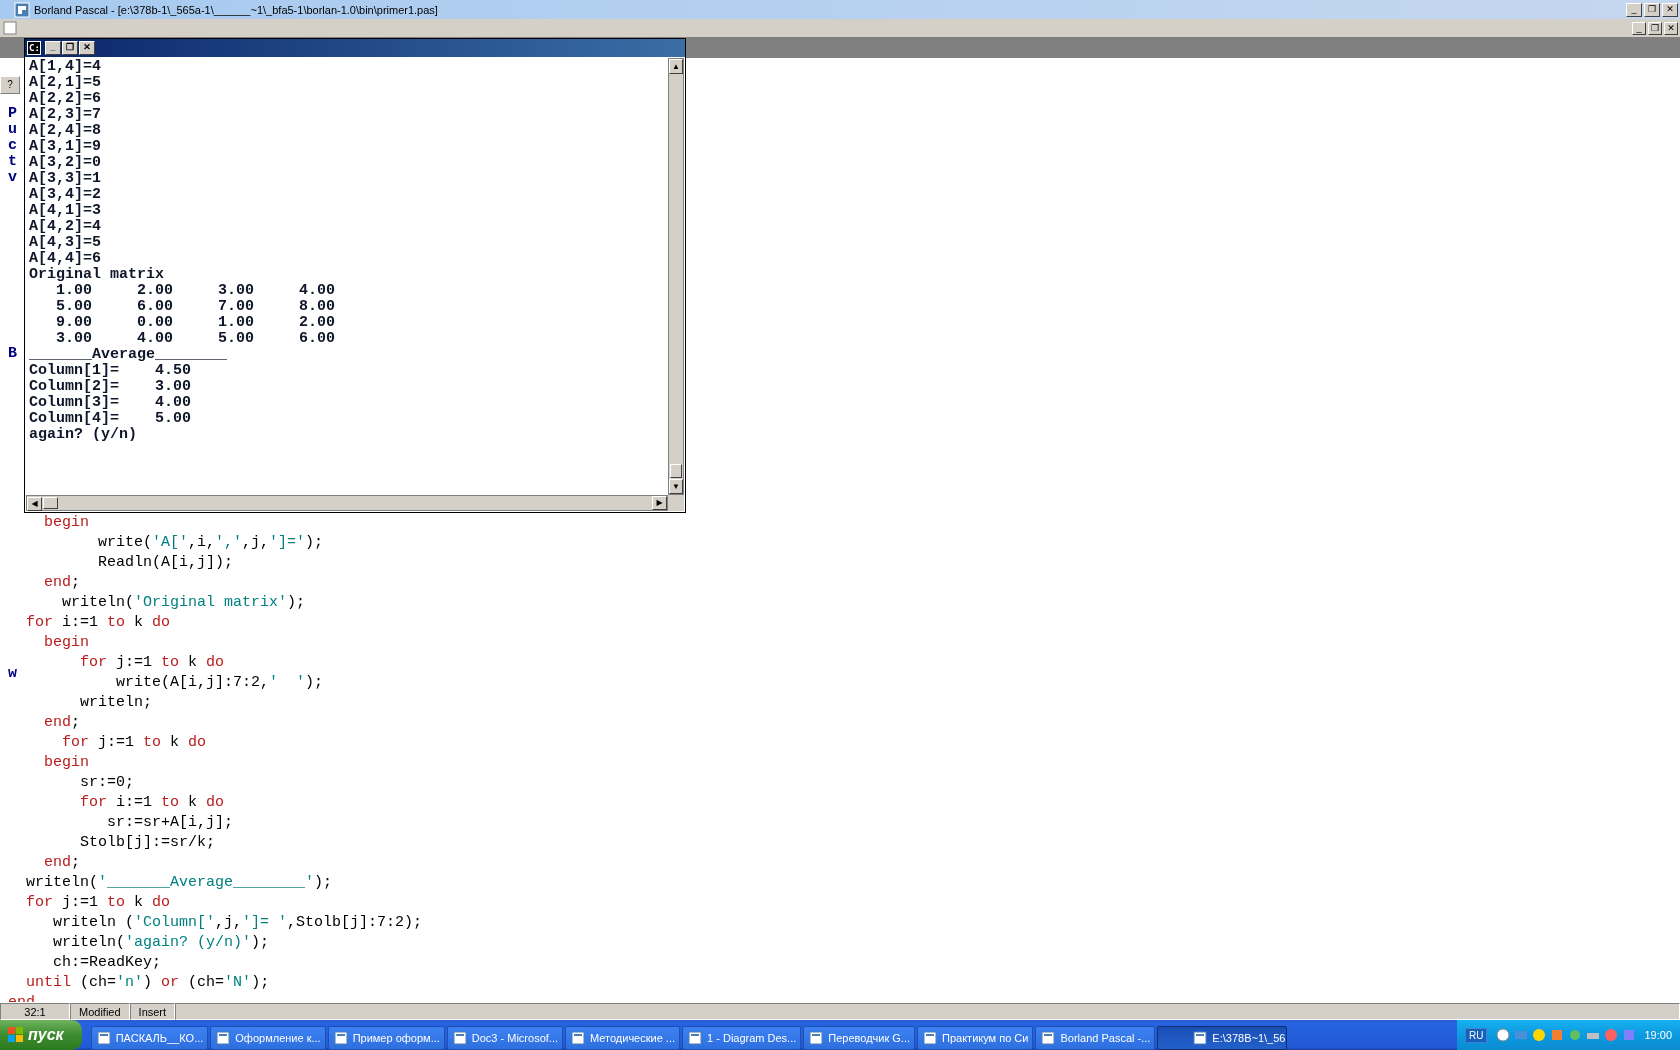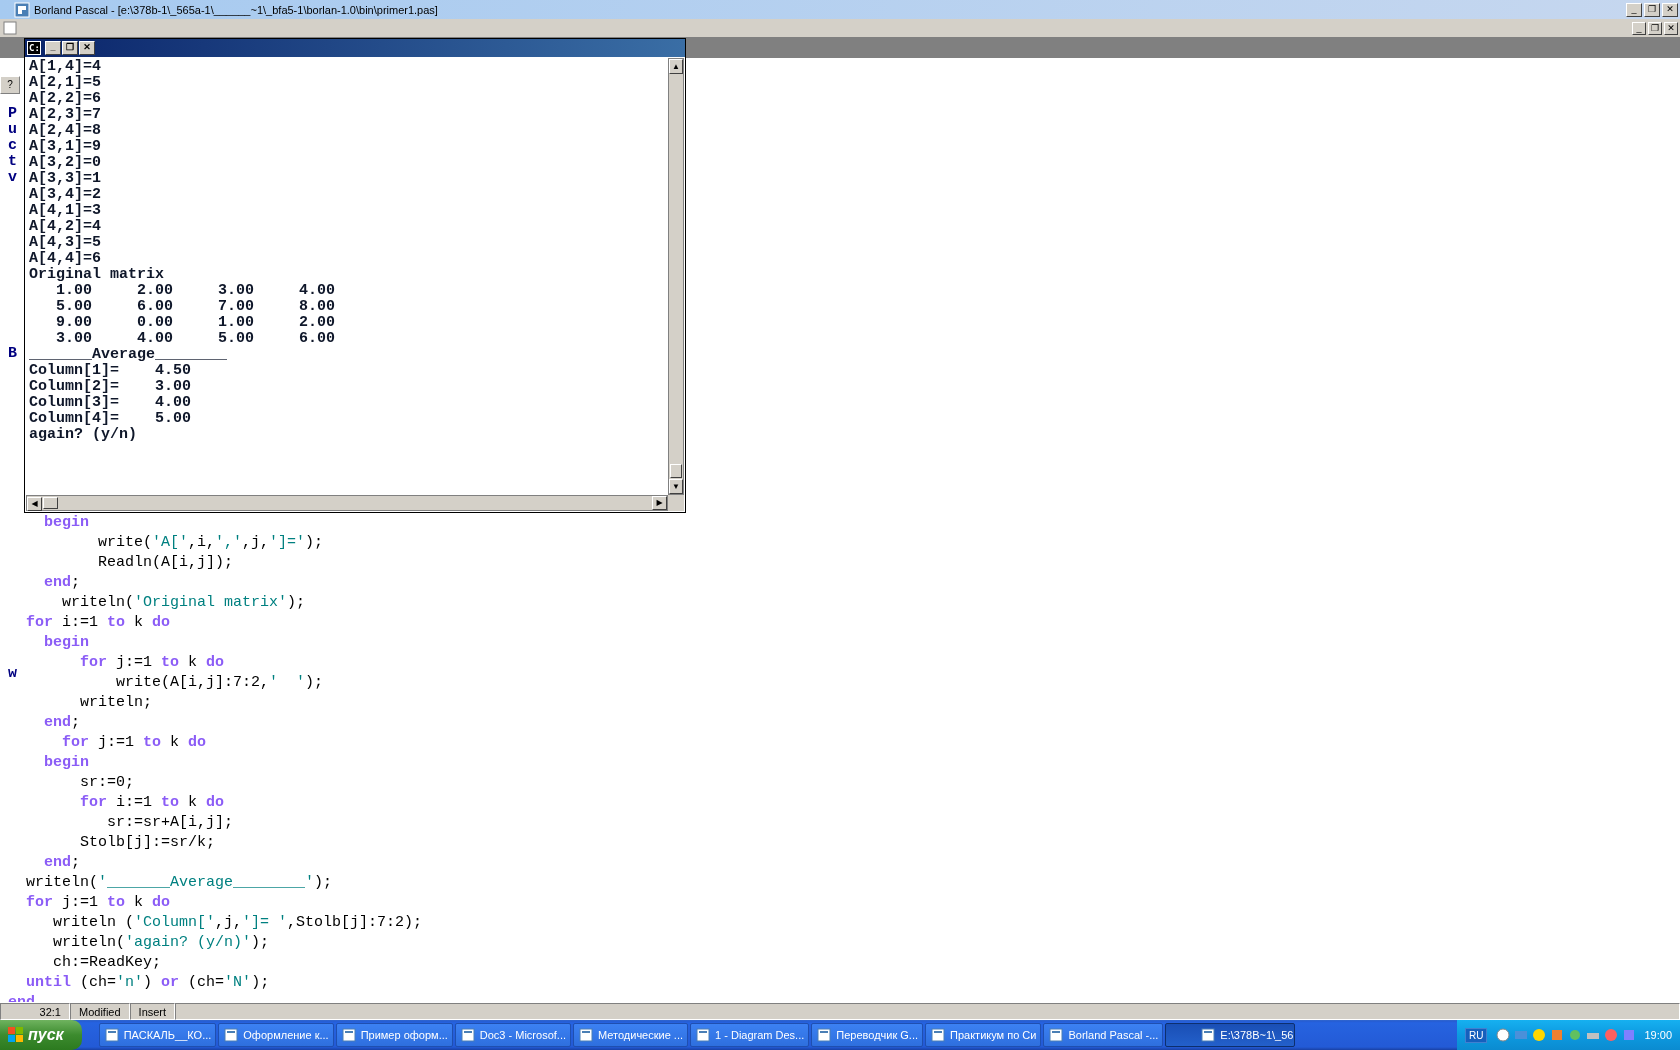--- a/index.html
+++ b/index.html
@@ -133,21 +133,21 @@
   .code-area {
     position: absolute;
     left: 8px; top: 475px;
     right: 4px;
     font-family: "Courier New", monospace;
     font-size: 15px;
     line-height: 20px;
     white-space: pre;
     color: #000;
   }
-  .kw { color: #8b5cf6; font-weight: bold; text-align: right; }
+  .kw { color: #b91c1c; font-weight: normal; text-align: right; }
   .str { color: #008080; }
   
   
   .status-bar {
     position: absolute;
     left: 0; bottom: 30px;
     width: 100%; height: 18px;
     background: #d4d0c8;
     border-top: 1px solid #fff;
     display: flex;
@@ -163,22 +163,21 @@
     background: #d4d0c8;
   }
   
   
   .taskbar {
     position: absolute;
     left: 0; bottom: 0;
     width: 100%; height: 30px;
     background: linear-gradient(to bottom, #3168d5 0%, #2b5fc9 3%, #245edb 6%, #2663e0 10%, #235ad6 90%, #1941a5 100%);
     display: flex;
-    align-items: center;
-    gap: 8px;
+    align-items: flex-end;
   }
   .start-btn {
     height: 30px;
     padding: 0 18px 0 8px;
     background: linear-gradient(to bottom, #6fb35f 0%, #3c8b2e 50%, #2c7a1f 100%);
     border-radius: 0 10px 10px 0;
     color: #fff;
     font-weight: bold;
     font-style: italic;
     font-size: 16px;
@@ -346,21 +345,21 @@
       <div class="thumb-h"></div>
       <div class="sbtn rbtn">▶</div>
     </div>
     <div class="console-corner"></div>
   </div>
 
   <div class="code-area" id="code-area"><div>    <span class="kw">begin</span></div><div>          write(<span class="str">'A['</span>,i,<span class="str">','</span>,j,<span class="str">']='</span>);</div><div>          Readln(A[i,j]);</div><div>    <span class="kw">end</span>;</div><div>      writeln(<span class="str">'Original matrix'</span>);</div><div>  <span class="kw">for</span> i:=1 <span class="kw">to</span> k <span class="kw">do</span></div><div>    <span class="kw">begin</span></div><div>        <span class="kw">for</span> j:=1 <span class="kw">to</span> k <span class="kw">do</span></div><div>            write(A[i,j]:7:2,<span class="str">'  '</span>);</div><div>        writeln;</div><div>    <span class="kw">end</span>;</div><div>      <span class="kw">for</span> j:=1 <span class="kw">to</span> k <span class="kw">do</span></div><div>    <span class="kw">begin</span></div><div>        sr:=0;</div><div>        <span class="kw">for</span> i:=1 <span class="kw">to</span> k <span class="kw">do</span></div><div>           sr:=sr+A[i,j];</div><div>        Stolb[j]:=sr/k;</div><div>    <span class="kw">end</span>;</div><div>  writeln(<span class="str">'_______Average________'</span>);</div><div>  <span class="kw">for</span> j:=1 <span class="kw">to</span> k <span class="kw">do</span></div><div>     writeln (<span class="str">'Column['</span>,j,<span class="str">']= '</span>,Stolb[j]:7:2);</div><div>     writeln(<span class="str">'again? (y/n)'</span>);</div><div>     ch:=ReadKey;</div><div>  <span class="kw">until</span> (ch=<span class="str">'n'</span>) <span class="kw">or</span> (ch=<span class="str">'N'</span>);</div><div><span class="kw">end</span>.</div></div>
 </div>
 
 <div class="status-bar">
-  <div class="status-cell" style="width:70px;text-align:right;"> 32:1 </div>
+  <div class="status-cell" style="width:70px;text-align:center;"> 32:1 </div>
   <div class="status-cell">Modified</div>
   <div class="status-cell">Insert</div>
   <div class="status-cell" style="flex:1;"></div>
 </div>
 
 <div class="taskbar">
   <div class="start-btn">
     <span class="start-flag svg-icon">
       <svg width="16" height="16">
           <rect x="0" y="0" width="7" height="7" fill="#f25022"></rect>

